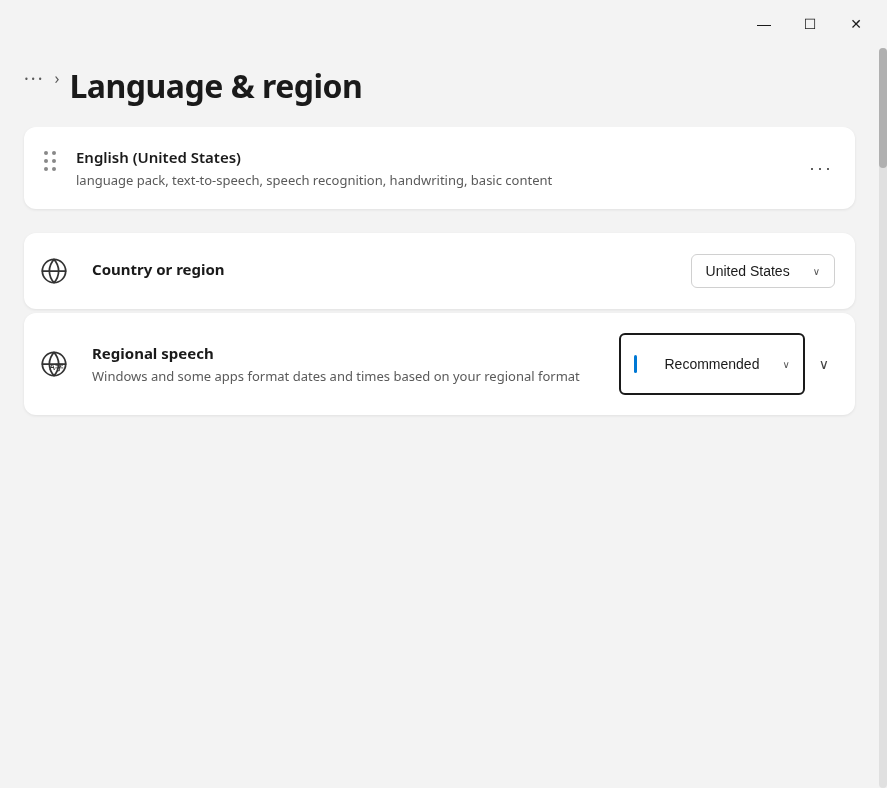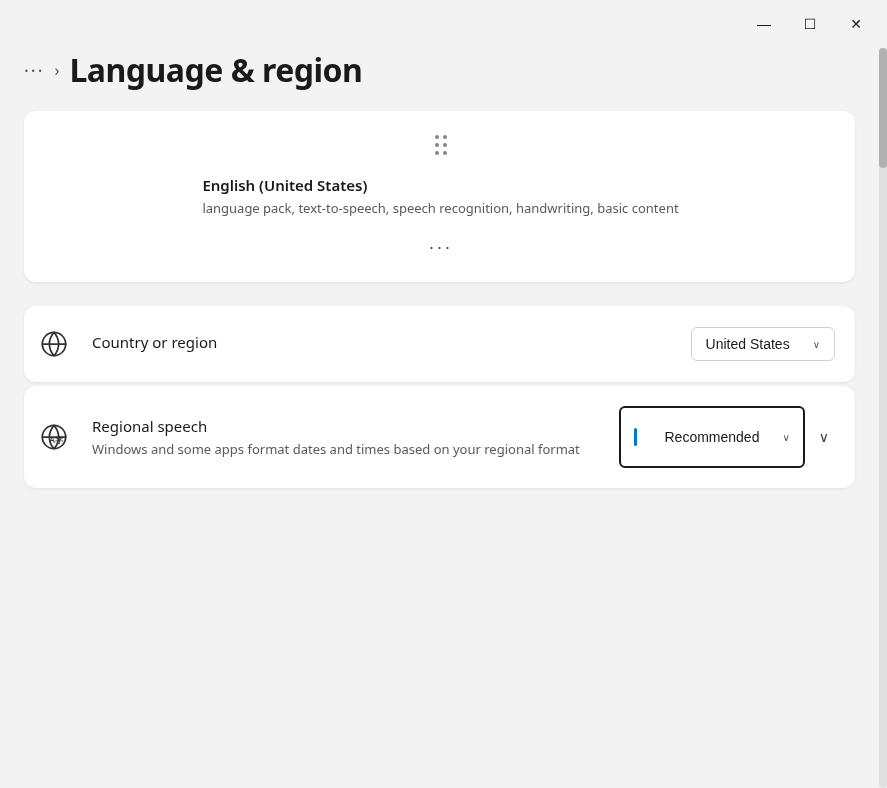--- a/index.html
+++ b/index.html
@@ -70,20 +70,21 @@
       font-size: 16px;
       color: #5a5a5a;
       margin: 0 2px;
     }
 
     .page-title {
       font-size: 32px;
       font-weight: 700;
       color: #1a1a1a;
       letter-spacing: -0.5px;
+      margin-top: 16px;
     }
 
     
     .scrollbar {
       position: absolute;
       right: 0;
       top: 48px;
       bottom: 0;
       width: 8px;
       background: #e0e0e0;
@@ -111,24 +112,22 @@
     .card {
       background: white;
       border-radius: 12px;
       padding: 0;
       margin-bottom: 24px;
       box-shadow: 0 1px 3px rgba(0,0,0,0.08);
     }
 
     .card-inner {
       display: flex;
-      align-items: center;
       padding: 20px 14px 20px 16px;
       gap: 16px;
-      flex-direction: column;
     }
 
     .drag-handle {
       display: flex;
       flex-direction: column;
       gap: 3px;
       cursor: grab;
       padding: 4px;
     }
 
@@ -211,21 +210,21 @@
       width: 28px;
       height: 28px;
     }
 
     .region-text {
       flex: 1;
     }
 
     .region-label {
       font-size: 15px;
-      font-weight: 400;
+      font-weight: 700;
       color: #1a1a1a;
       margin-bottom: 4px;
     }
 
     .region-desc {
       font-size: 13px;
       color: #5a5a5a;
       line-height: 1.4;
     }
 

